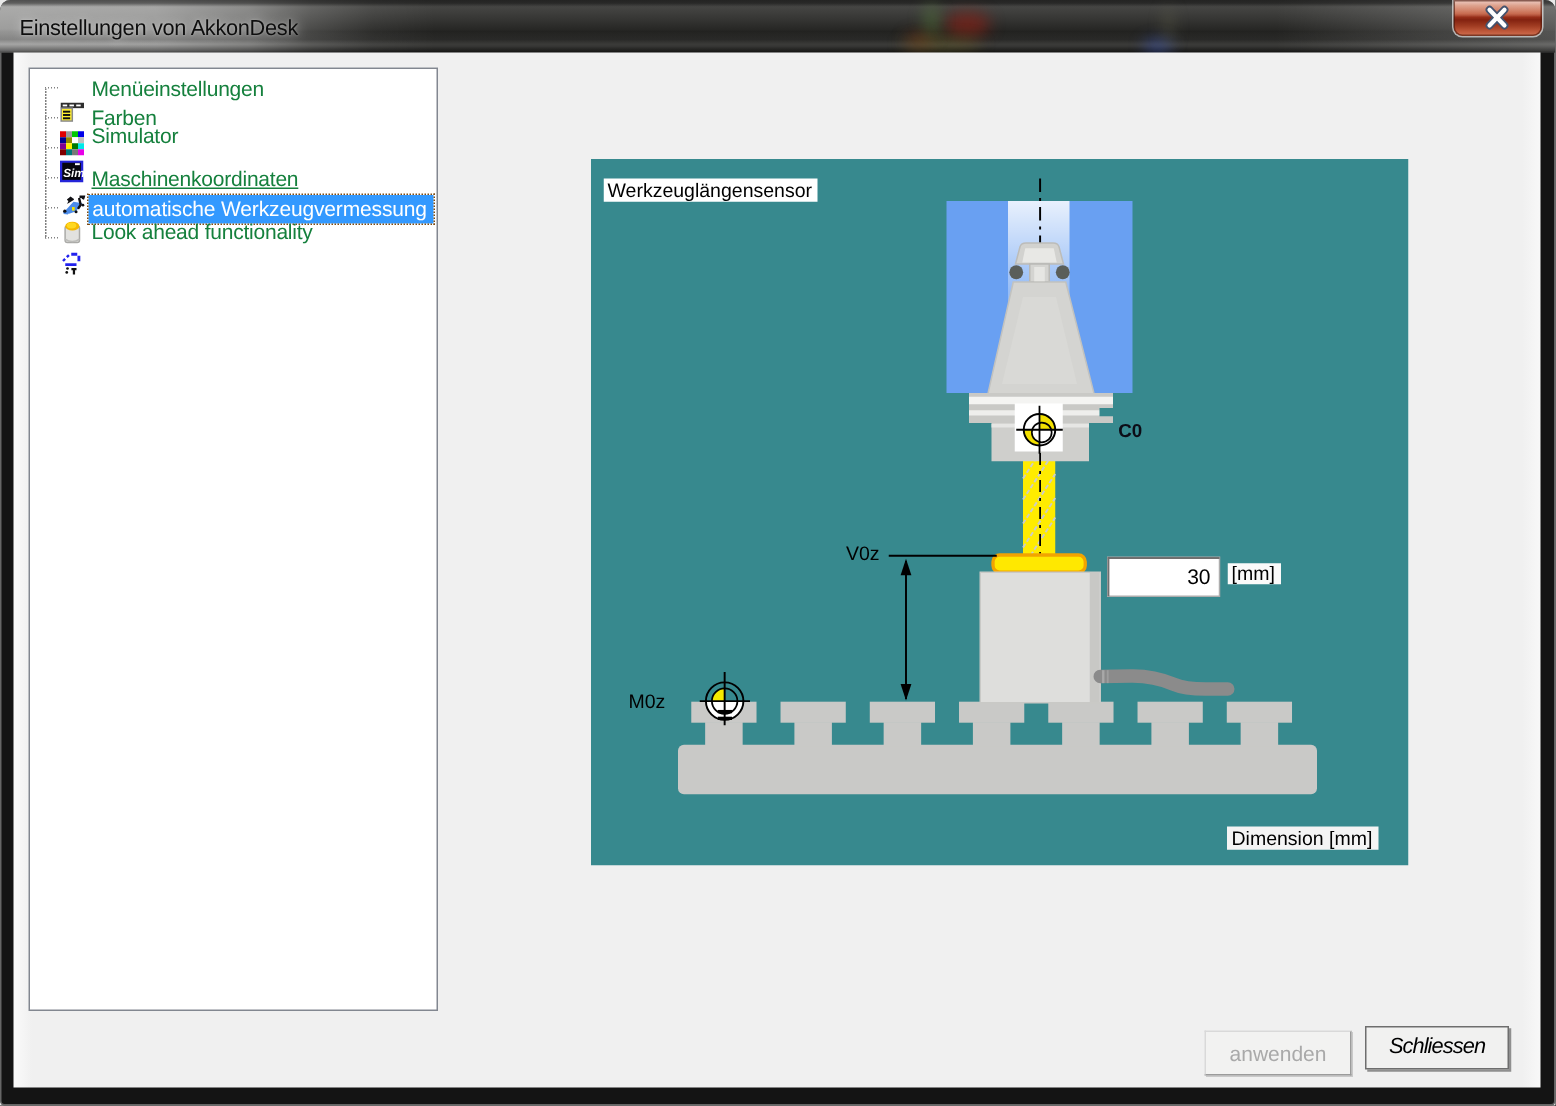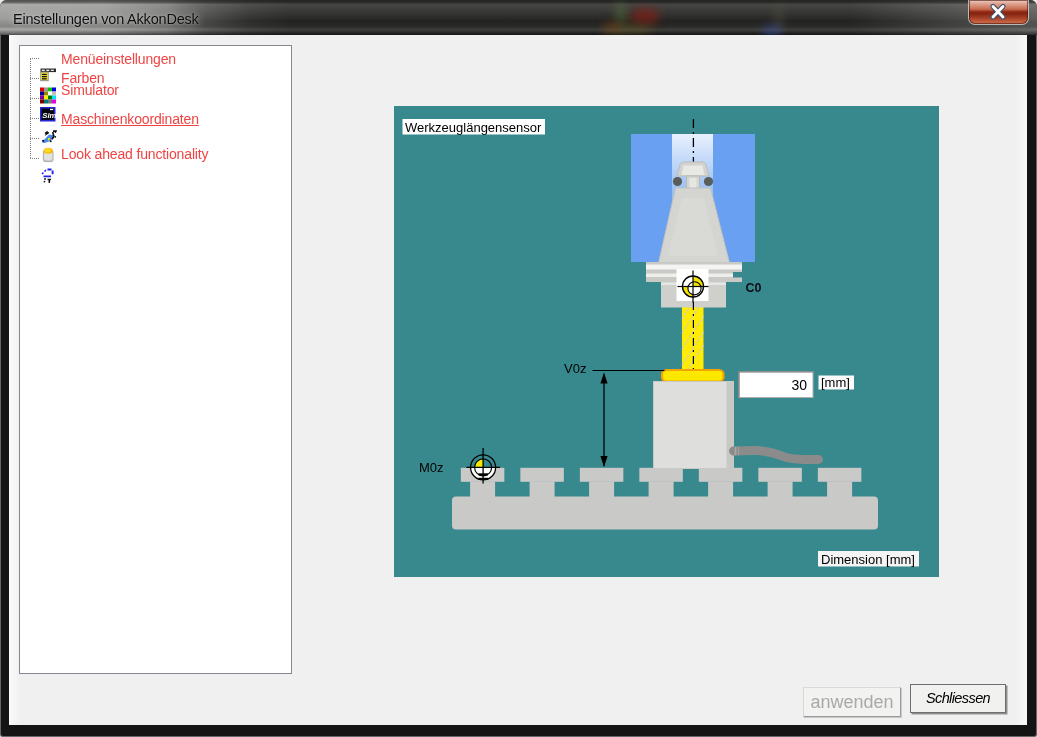--- a/index.html
+++ b/index.html
@@ -23,31 +23,31 @@
        border-radius:0 0 6px 6px;
        background:
         linear-gradient(180deg, rgba(255,255,255,0.40) 0%, rgba(255,255,255,0.10) 42%, rgba(255,255,255,0) 48%),
         linear-gradient(180deg, #e2ab9e 0%, #d07b5e 16%, #c05535 38%, #99301a 47%, #832210 55%, #a03c22 72%, #c05a3c 88%, #cf7052 100%);
        box-shadow:inset 0 0 0 1px rgba(70,20,8,0.6), 0 0 0 1px rgba(255,255,255,0.6);}
   #client{position:absolute;left:9px;top:35px;width:1018px;height:690px;
        background:linear-gradient(90deg, #fafafa 0%, #f0f0f0 1.2%, #f0f0f0 98.8%, #f8f8f8 100%);}
   
   #listbox{position:absolute;left:10px;top:10px;width:271px;height:627px;
        background:#ffffff;border:1px solid #828790;}
-  .row-text{position:absolute;left:41px;font-size:14px;color:#ef4444;white-space:nowrap;letter-spacing:-0.15px;}
+  .row-text{position:absolute;left:41px;font-size:14px;color:#15803d;white-space:nowrap;letter-spacing:-0.15px;}
   #sel{position:absolute;left:38.5px;top:83.5px;width:230px;height:19px;background:#3399ff;
        outline:1px dotted #7c4a10;}
   #sel span{position:absolute;left:3px;top:1.5px;font-size:14px;color:#fff;white-space:nowrap;letter-spacing:-0.1px;}
   .treev{position:absolute;left:9.5px;top:12.5px;width:1px;height:100px;
        background-image:repeating-linear-gradient(180deg,#808080 0 1px,transparent 1px 2px);}
   .treeh{position:absolute;left:9.5px;width:10.5px;height:1px;
        background-image:repeating-linear-gradient(90deg,#808080 0 1px,transparent 1px 2px);}
   .icon{position:absolute;left:20px;width:17px;height:17px;margin-top:16px;}
   
-  .btn{position:absolute;font-size:18px;text-align:center;box-sizing:border-box;}
+  .btn{position:absolute;font-size:14px;text-align:center;box-sizing:border-box;}
   #btn-anwenden{left:794px;top:652px;width:98px;height:30px;line-height:28px;
        background:#f2f2f1;border:1px solid #d9d9d9;border-right-color:#9b9b9b;border-bottom-color:#9b9b9b;
        box-shadow:1px 1px 0 #c9c9c9;color:#a9a9a9;}
   #btn-schliessen{left:901px;top:649px;width:96px;height:29px;line-height:27px;font-size:14.5px;letter-spacing:-0.6px;
        background:#f1f1f0;border:1px solid #6e6e6e;
        box-shadow:1.5px 1.5px 0 #8f8f8f;color:#000;font-style:italic;}
 </style>
 </head>
 <body>
 <div id="win">
@@ -146,20 +146,23 @@
           <circle cx="5" cy="12" r="0.9" fill="#111"></circle>
           <circle cx="4.5" cy="14.6" r="0.9" fill="#111"></circle>
           <path d="M7.6 12.4 L11 12.4 M9.3 12.4 L9.3 16" stroke="#111" stroke-width="1.5"></path>
         </svg>
       </div>
 
       <div class="row-text" style="top:4.5px;">Menüeinstellungen</div>
       <div class="row-text" style="top:24px;">Farben</div>
       <div class="row-text" style="top:36px;">Simulator</div>
       <div class="row-text" style="top:64.5px;text-decoration:underline;">Maschinenkoordinaten</div>
+      <div id="sel">
+          <span>automatische Werkzeugvermessung</span>
+        </div>
       <div class="row-text" style="top:100px;">Look ahead functionality</div>
     </div>
 
     <div class="abs" style="left:385px;top:71px;width:545px;height:471px;" id="diagram">
       <svg width="545" height="471" viewBox="0 0 545 471" style="position:absolute;left:0;top:0;">
         <defs>
           <linearGradient id="lightband" x1="0" y1="0" x2="0" y2="1">
             <stop offset="0" stop-color="#ffffff" stop-opacity="0.85"></stop>
             <stop offset="0.4" stop-color="#ffffff" stop-opacity="0.4"></stop>
             <stop offset="0.8" stop-color="#ffffff" stop-opacity="0.05"></stop>

